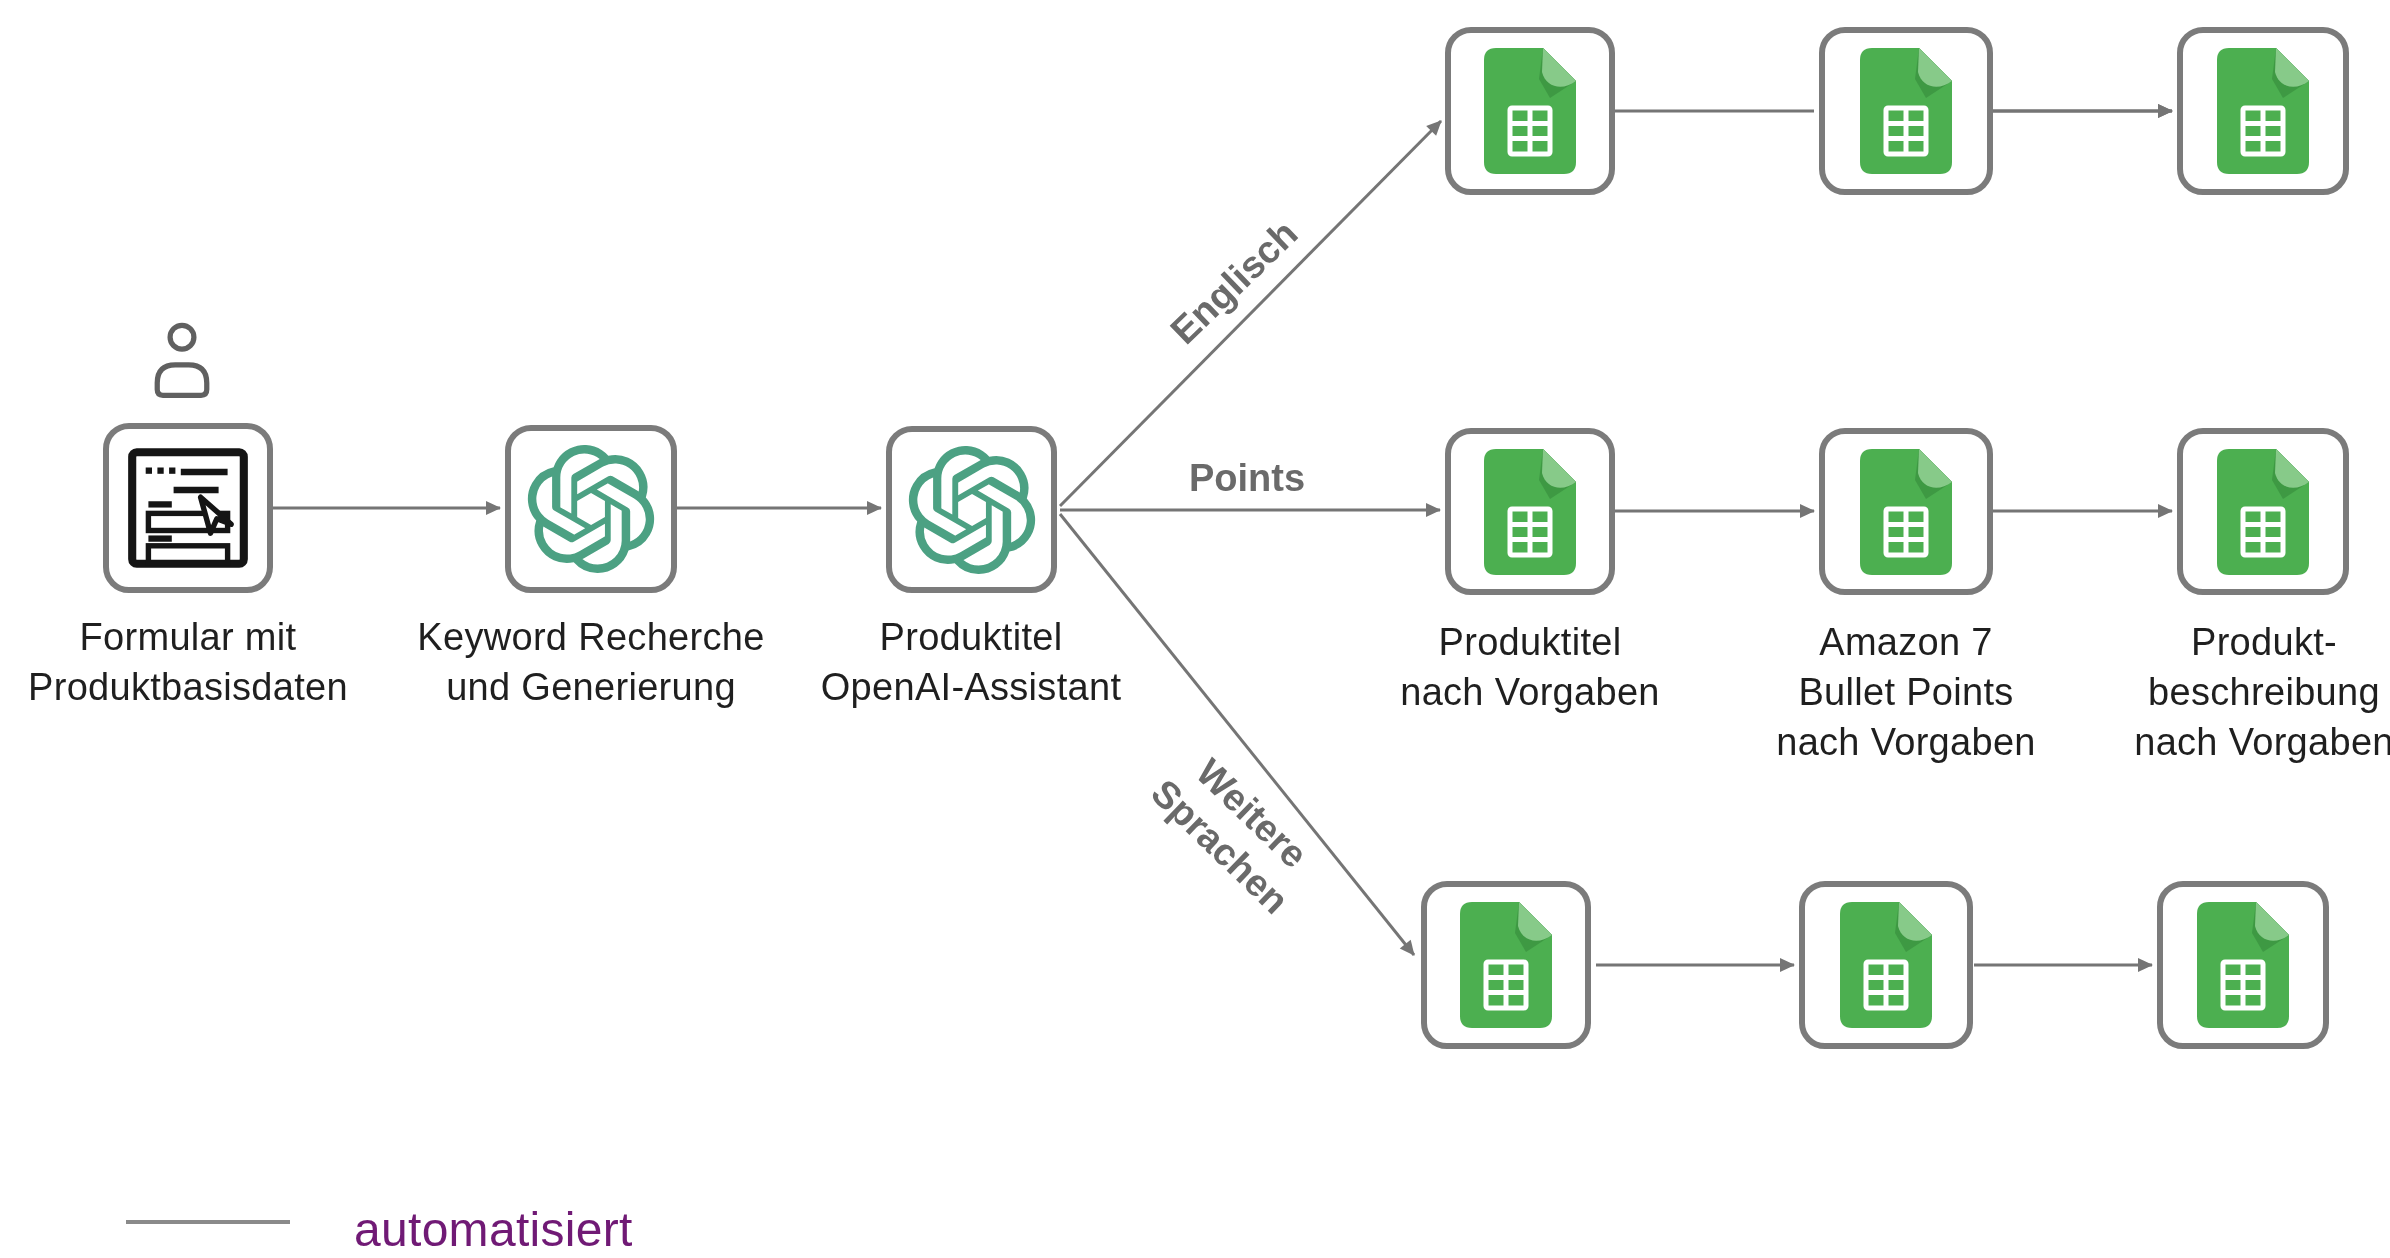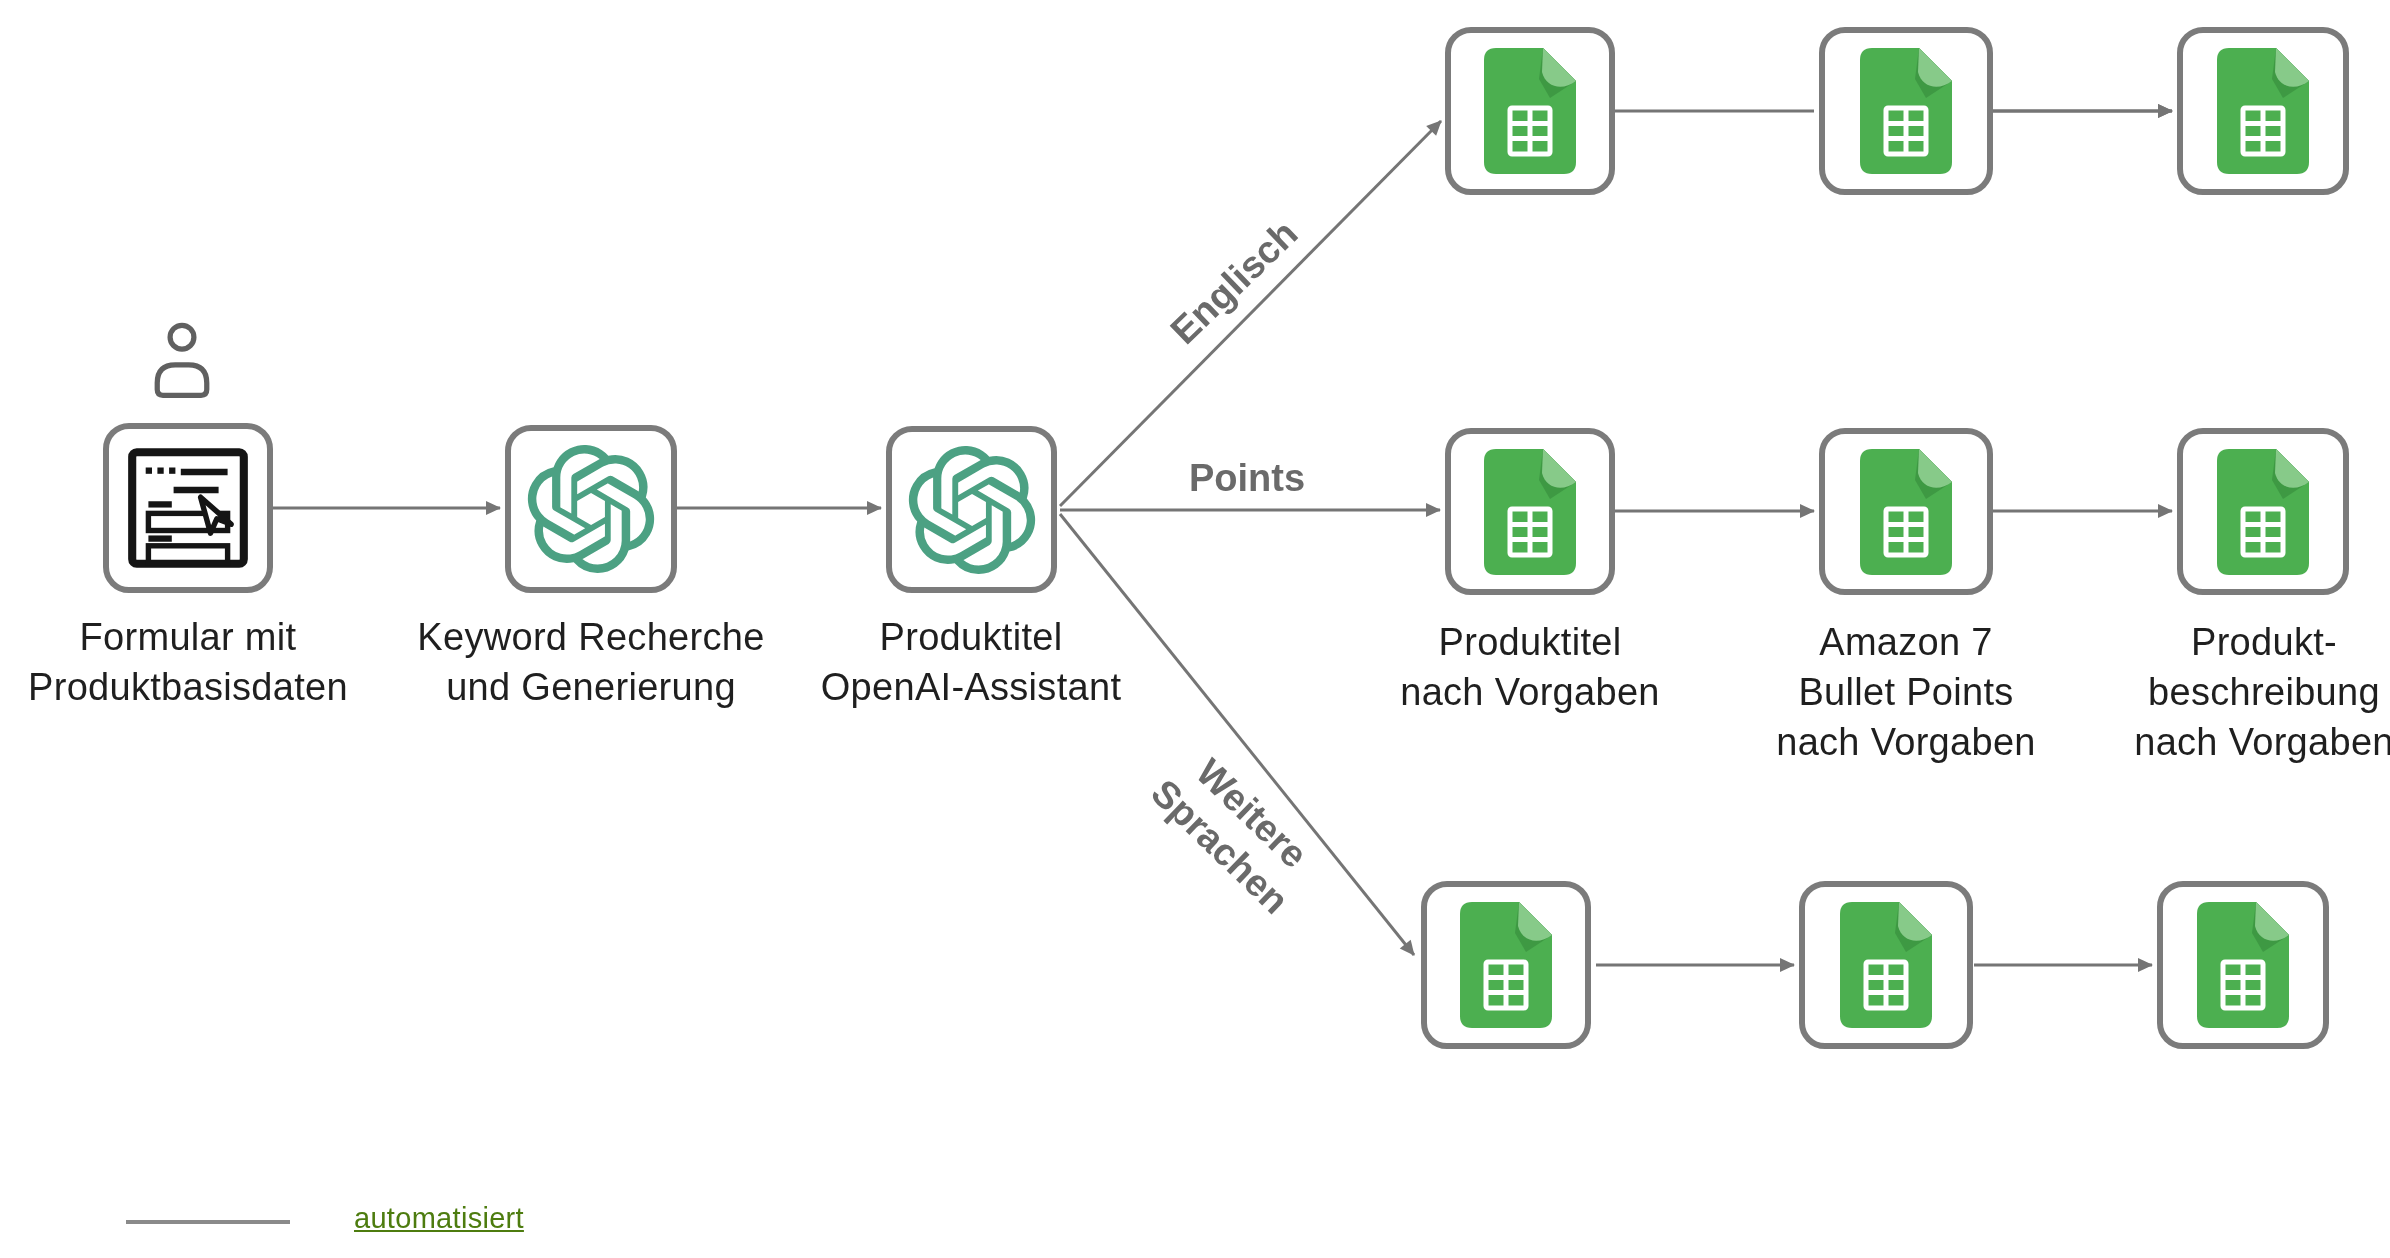--- a/index.html
+++ b/index.html
@@ -14,21 +14,21 @@
   }
   .node-label{
     position:absolute;width:470px;text-align:center;white-space:pre-line;
     font-size:38px;line-height:50px;color:#1f1f1f;z-index:2;letter-spacing:.3px;
   }
   .branch-label{
     position:absolute;white-space:pre-line;text-align:center;
     font-size:38px;line-height:46px;font-weight:bold;color:#6a6a6a;z-index:2;
   }
   .legend-label{
-    position:absolute;font-size:29px;color:#4d7c0f;z-index:2;letter-spacing:.3px;text-decoration:underline;
+    position:absolute;font-size:48px;color:#701a75;z-index:2;letter-spacing:.3px;
   }
   .person{position:absolute;z-index:1;}
   .hidden-defs{position:absolute;width:0;height:0;overflow:hidden;}
 </style>
 </head>
 <body>
 
 <svg class="hidden-defs" aria-hidden="true">
   <defs>
     <symbol id="sym-openai" viewBox="0 0 24 24">

